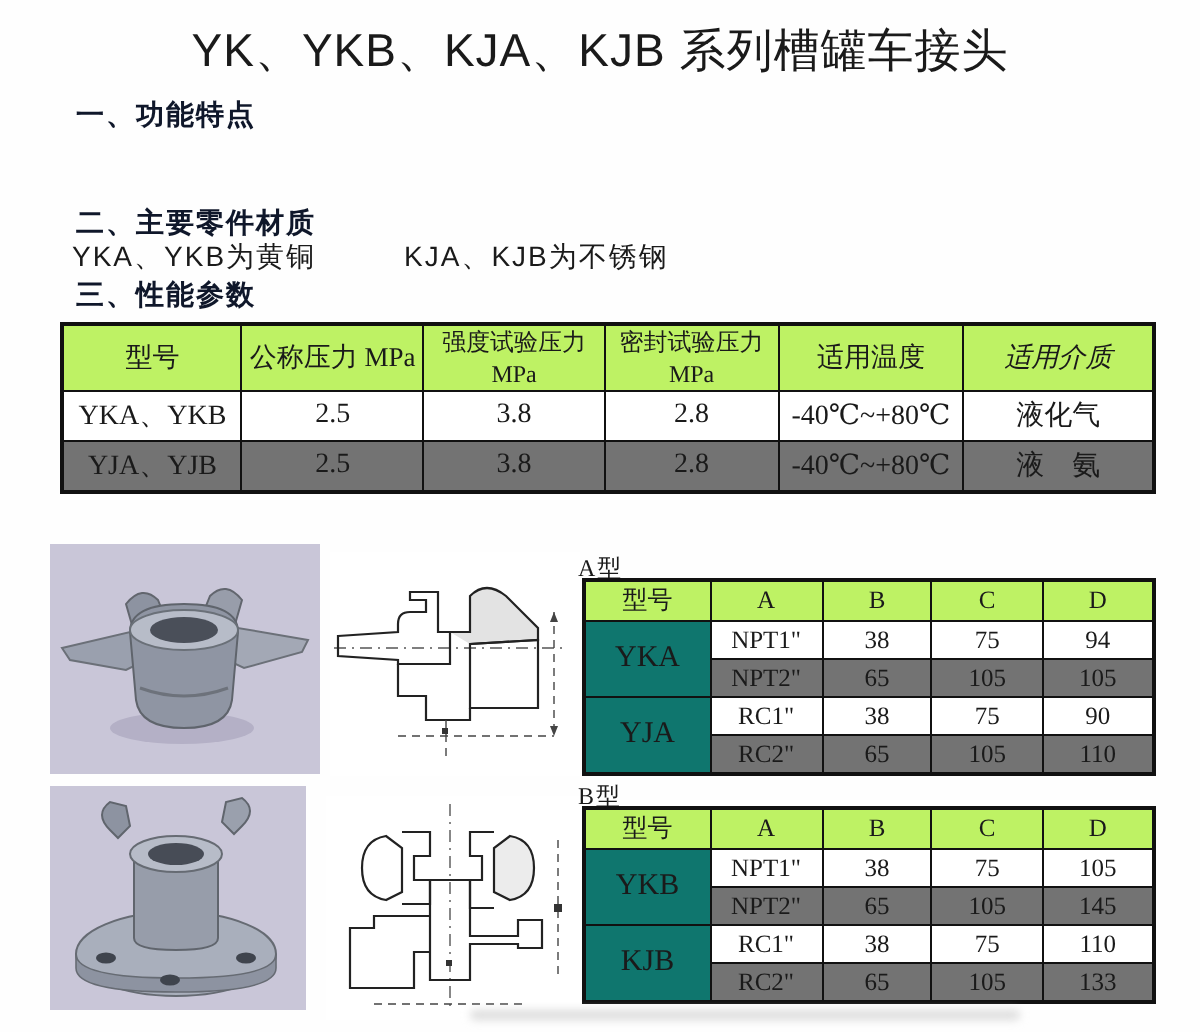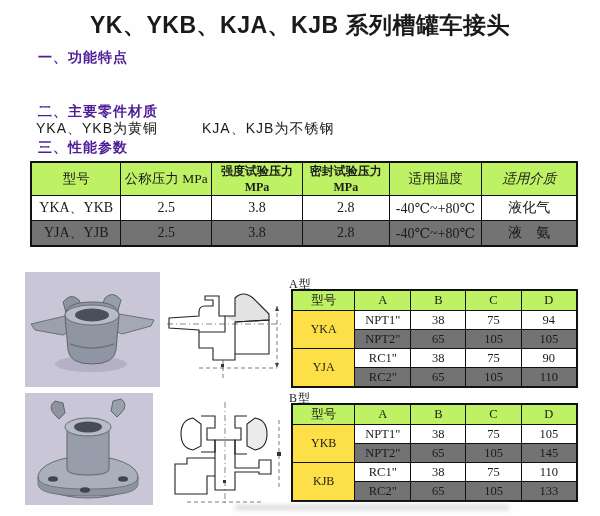--- a/index.html
+++ b/index.html
@@ -2,24 +2,24 @@
 <html><head>
 <meta charset="utf-8">
 <style>
   html,body{margin:0;padding:0;background:#ffffff;}
   .page{
     position:relative;width:600px;height:516px;background:#fefefe;overflow:hidden;
     font-family:"Liberation Sans","DejaVu Sans",sans-serif;color:#1a1a1a;
   }
   .title{
     position:absolute;left:0;top:10px;width:100%;text-align:center;
-    font-size:23px;font-weight:bold;letter-spacing:.5px;
+    font-size:23px;font-weight:normal;letter-spacing:.5px;
   }
   .sec-head{
-    position:absolute;left:38px;font-size:14px;font-weight:bold;color:#4c1d95;
+    position:absolute;left:38px;font-size:14px;font-weight:bold;color:#0f172a;
     letter-spacing:1px;
   }
   .para{
     position:absolute;left:8px;top:66px;width:586px;font-size:14px;line-height:19px;
     text-indent:2em;letter-spacing:.4px;
   }
   .materials{
     position:absolute;left:36px;top:120px;font-size:14px;letter-spacing:1px;text-align:center;
   }
   .materials .gap{display:inline-block;width:44px;}
@@ -27,38 +27,38 @@
   table{border-collapse:collapse;}
   .perf{
     position:absolute;left:30px;top:161px;width:548px;
     font-family:"Liberation Serif","DejaVu Serif",serif;
   }
   .perf th,.perf td{
     border:1px solid #111;text-align:center;vertical-align:middle;padding:0;
   }
   .perf{border:2px solid #111;}
   .perf th{height:29px;font-size:13.5px;font-weight:normal;}
-  .perf th.small{font-size:12px;font-weight:bold;}
+  .perf th.small{font-size:12px;}
   .perf td{height:24px;font-size:14px;}
   .hdr-blue{background:#bef264;}
   .row-white{background:#ffffff;}
   .row-yellow{background:#737373;}
   
   .dim-label{
     position:absolute;font-size:12px;
     font-family:"Liberation Serif","DejaVu Serif",serif;letter-spacing:1px;
   }
   .dim{
     position:absolute;width:287px;border:2px solid #111;
     font-family:"Liberation Serif","DejaVu Serif",serif;
   }
   .dim th,.dim td{border:1px solid #111;text-align:center;vertical-align:middle;padding:0;}
   .dim th{height:19px;font-size:12.5px;font-weight:normal;}
   .dim td{height:18px;font-size:12.5px;}
-  .dim .model-cell{background:#fde047;font-size:12px;}
+  .dim .model-cell{background:#0f766e;font-size:15px;}
   
   .photo{position:absolute;}
   .drawing{position:absolute;}
   .scan-shadow{
     position:absolute;left:235px;top:505px;width:275px;height:5px;
     background:#dcdcdc;filter:blur(2px);border-radius:3px;
   }
 </style>
 </head>
 <body>

